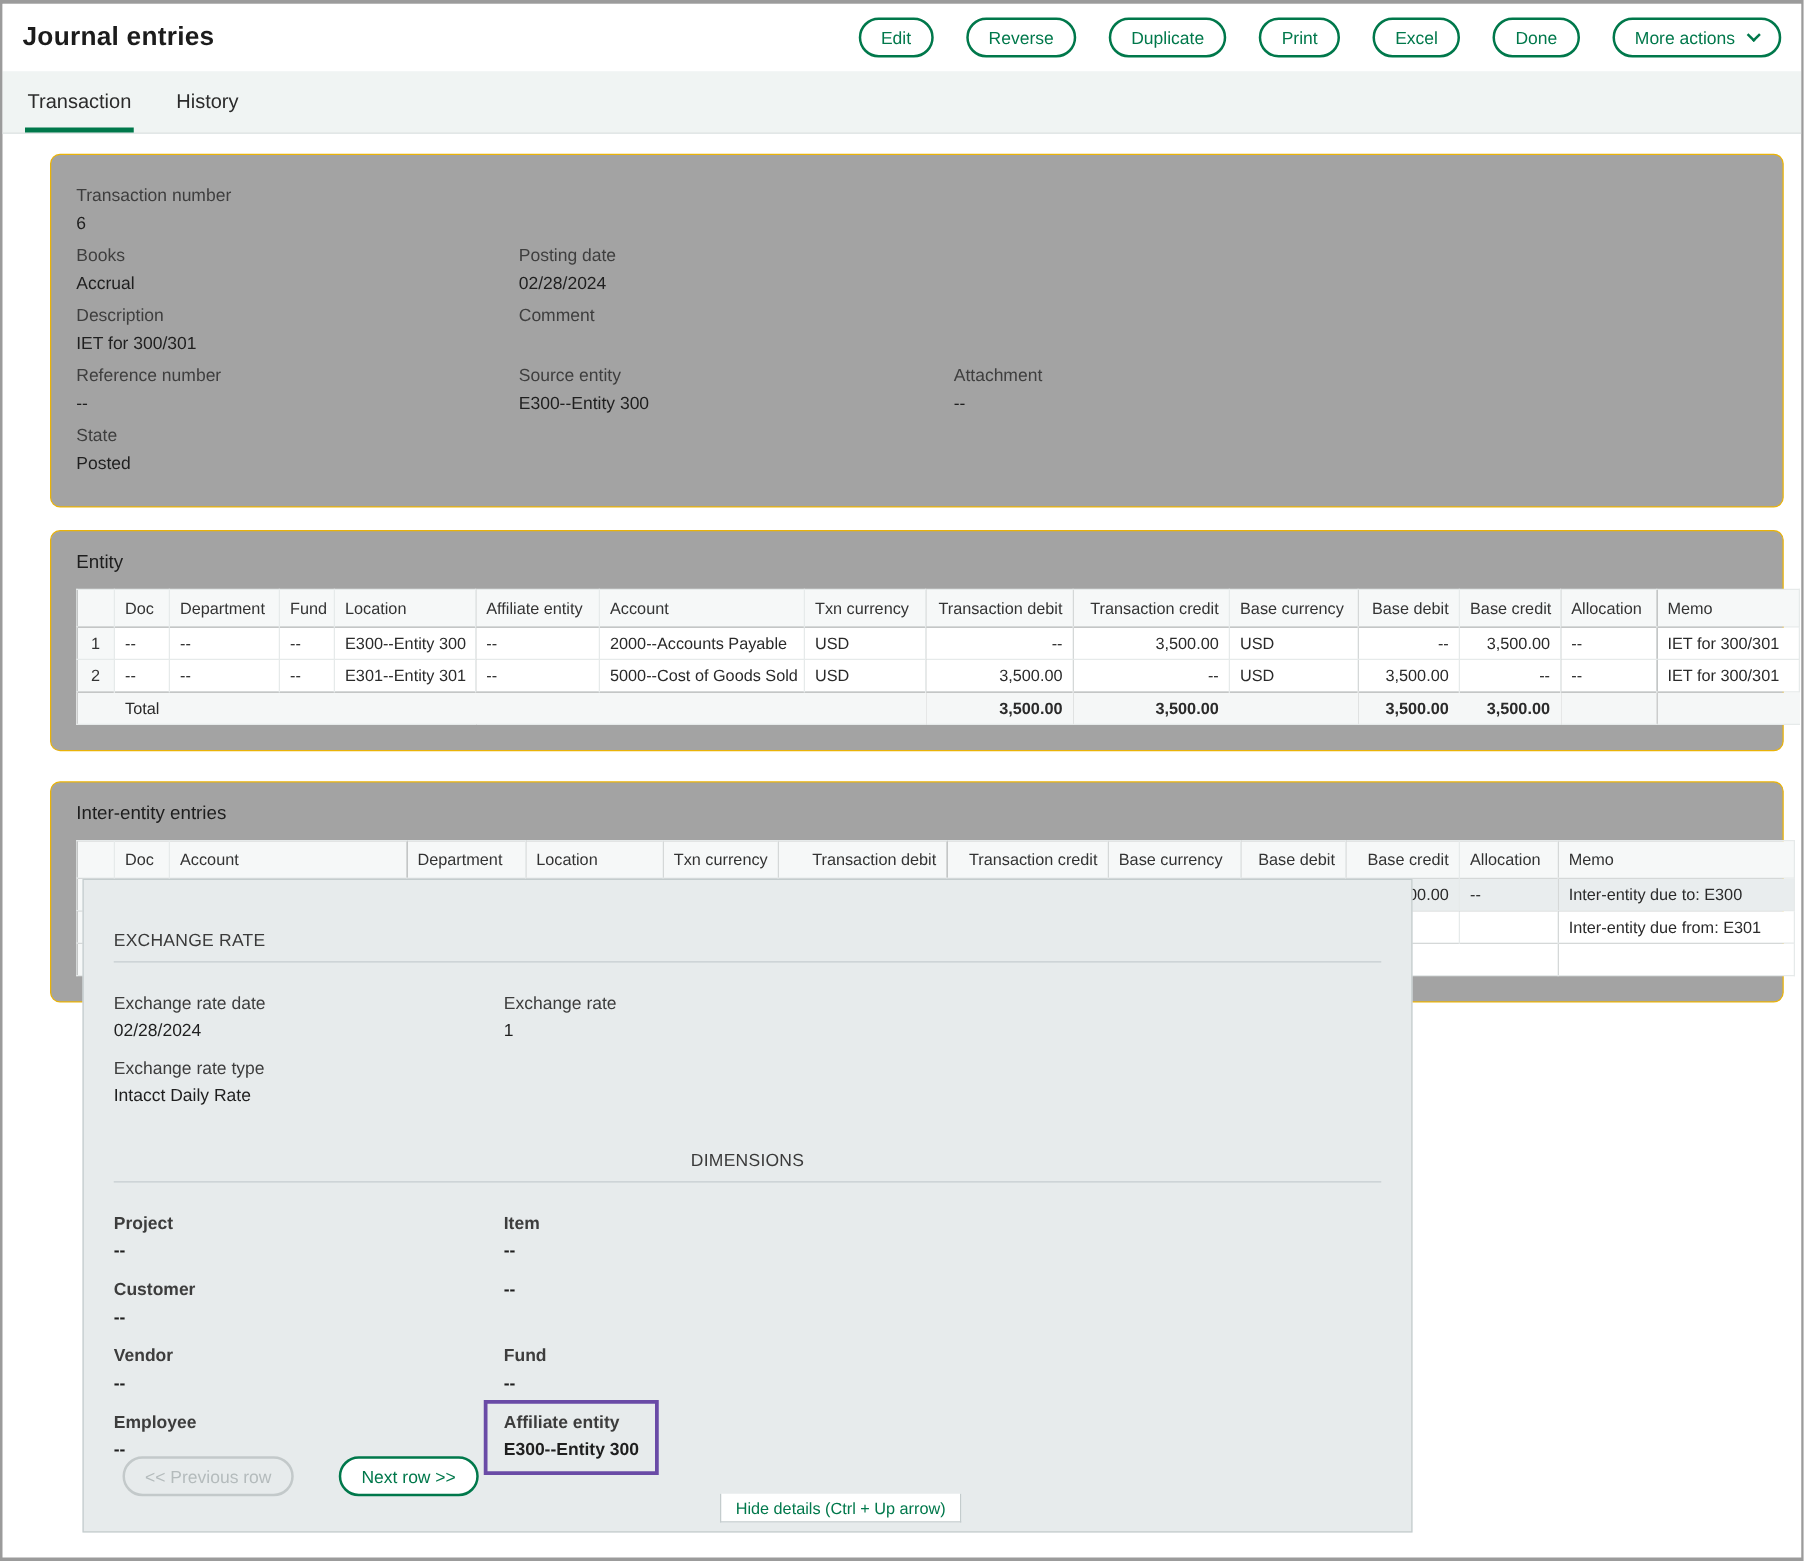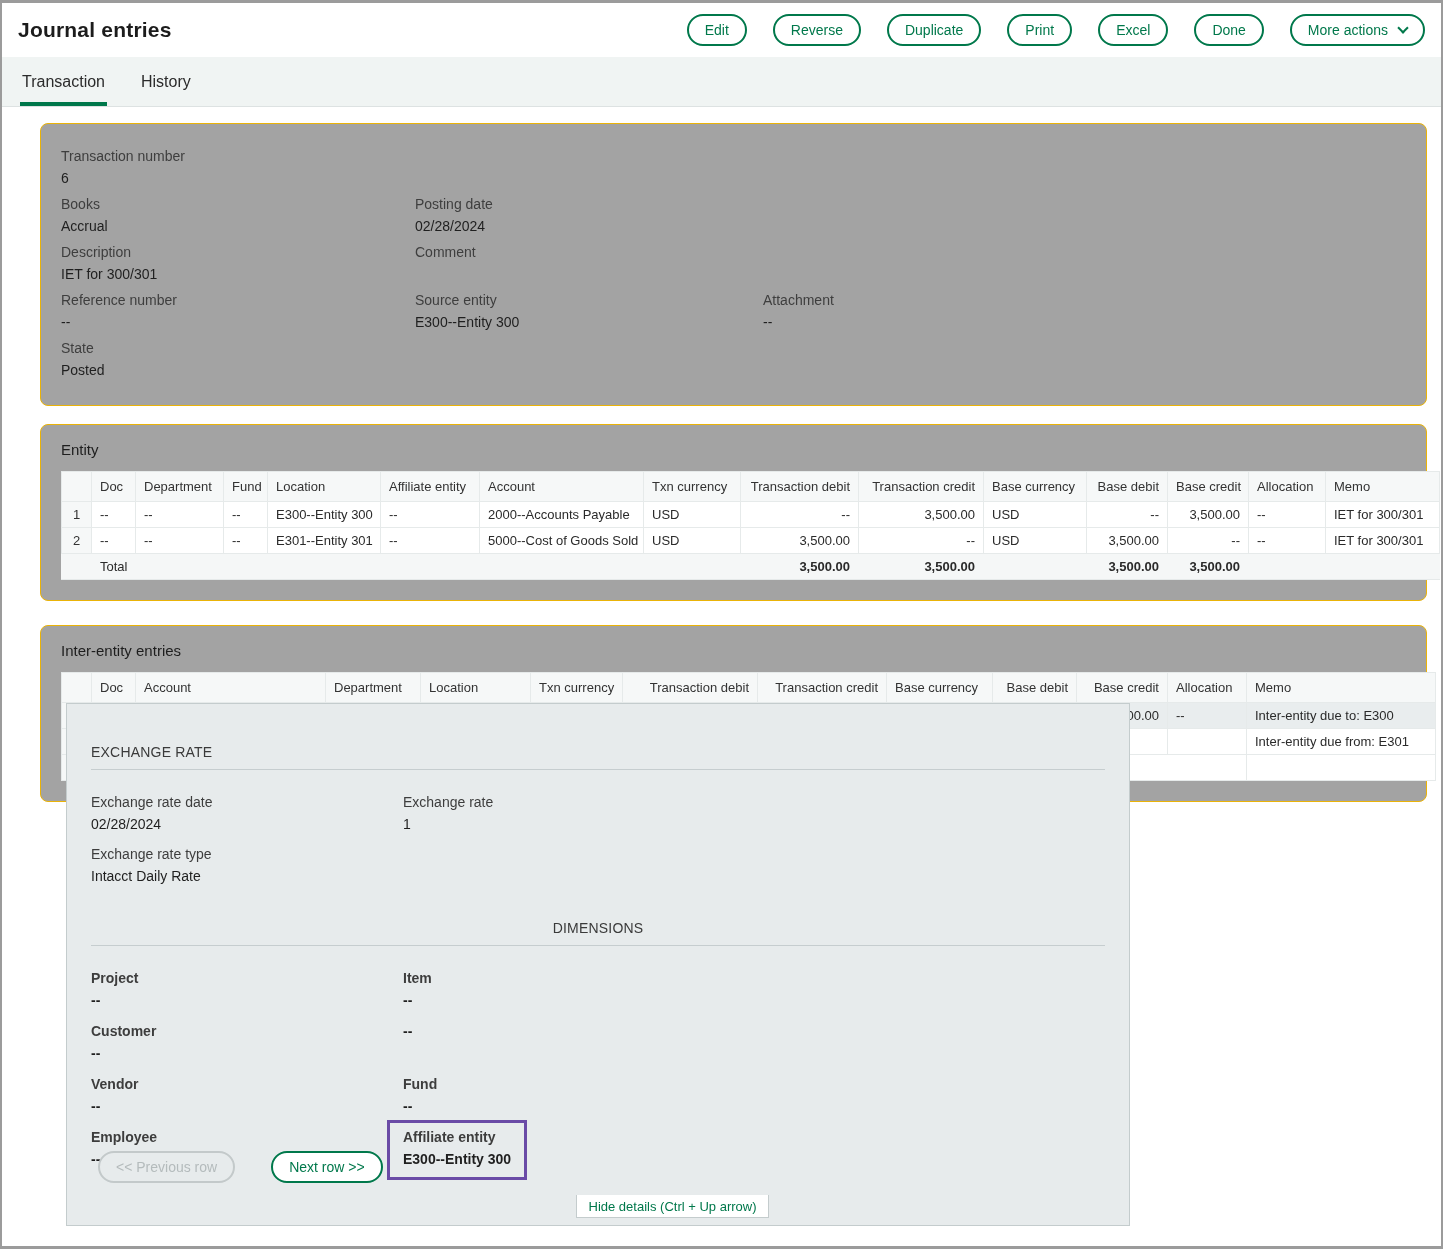--- a/index.html
+++ b/index.html
@@ -56,21 +56,21 @@
   .overlay{ position:absolute; left:64px; top:700px; width:1064px; height:523px;
     background:#e7ebec; border:1px solid #c4cccd; z-index:10; }
   .ov-head{ font-size:14px; color:#3a3a3a; margin:40px 24px 0; letter-spacing:.2px; }
   .ov-rule{ border:none; border-top:1px solid #c6cdcf; margin:9px 24px 0; }
   .ov-grid{ display:grid; grid-template-columns:312px auto; margin:24px 0 0 24px;
     row-gap:13px; }
   .ov-field .flabel{ font-size:14px; color:#3d3d3d; margin-bottom:6px; }
   .ov-field .fvalue{ font-size:14px; color:#1f1f1f; min-height:17px; }
   .hl-box{ display:inline-block; border:3px solid #6a4ba6; padding:6px 13px 9px;
     margin:-9px 0 -12px -16px; min-width:133px; }
-  .ov-buttons{ position:absolute; left:31px; bottom:42px; display:flex; gap:36px; }
+  .ov-buttons{ position:absolute; left:31px; bottom:28px; display:flex; gap:36px; }
   .btn.disabled{ border-color:#c3c9ca; color:#b4bbbc; background:transparent; cursor:default; }
   .btn.next{ background:#fff; }
   
   .hide-tab{ position:absolute; left:574px; top:1192px; width:193px; height:23px;
     background:#fff; border:1px solid #c4cccd; border-top:none; z-index:11;
     display:flex; align-items:center; justify-content:center;
     color:#00784b; font-size:13px; cursor:pointer; }
 </style>
 </head>
 <body>

